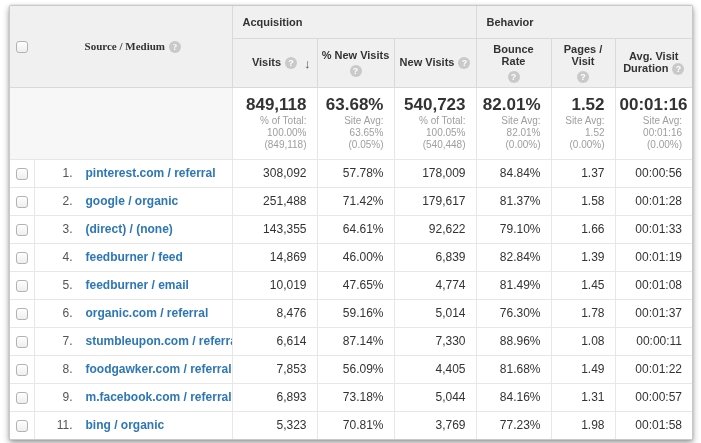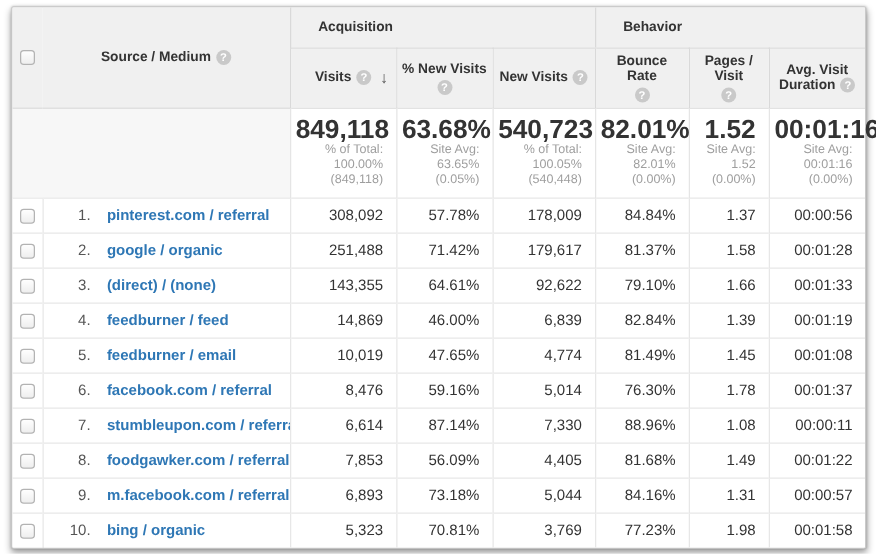--- a/index.html
+++ b/index.html
@@ -26,26 +26,26 @@
   th {
     background: #f0f0f0;
     font-weight: bold;
     font-size: 11px;
     color: #333;
     vertical-align: middle;
   }
   tr.group-row th.grp {
     height: 32px;
     text-align: left;
-    padding-left: 22px;
+    padding-left: 10px;
     border-left: 1px solid #d9d9d9;
     border-bottom: 1px solid #d9d9d9;
   }
   th.cb-head { width: 24px; }
-  th.src-head { text-align: center; }
+  th.src-head { text-align: center; font-family: Liberation Serif, serif; }
   tr.col-row th.col {
     height: 48px;
     text-align: center;
     border-left: 1px solid #d9d9d9;
     padding: 4px 4px;
     position: relative;
     cursor: pointer;
   }
   tr.col-row th.col:first-child { border-left: 1px solid #d9d9d9; }
 
@@ -77,21 +77,21 @@
   tr.sum-row td { border-top: 1px solid #d9d9d9; }
   td.sum-left { background: #f7f7f7; }
   td.sum {
     background: #fff;
     border-left: 1px solid #e5e5e5;
     text-align: right;
     padding: 7px 10px 8px 4px;
     vertical-align: top;
     height: 66px;
   }
-  .sum-value { display: block; font-size: 21px; font-weight: bold; color: #333; line-height: 20px; }
+  .sum-value { display: block; font-size: 17px; font-weight: bold; color: #333; line-height: 20px; }
   .sum-line { display: block; font-size: 10px; color: #9e9e9e; line-height: 12px; }
 
   
   tr.data-row td {
     border-top: 1px solid #e7e7e7;
     height: 28px;
     background: #fff;
     vertical-align: middle;
   }
   tr.data-row td + td { border-left: 1px solid #e7e7e7; }
@@ -254,21 +254,21 @@
     <td class="src-cell"><span class="idx">5.</span><a class="lnk" href="#">feedburner / email</a></td>
     <td class="num strong">10,019</td>
     <td class="num">47.65%</td>
     <td class="num">4,774</td>
     <td class="num">81.49%</td>
     <td class="num">1.45</td>
     <td class="num">00:01:08</td>
   </tr>
   <tr class="data-row">
     <td class="cb-cell"><input type="checkbox" class="cb" style=""></td>
-    <td class="src-cell"><span class="idx">6.</span><a class="lnk" href="#">facebook.com / referral</a></td>
+    <td class="src-cell"><span class="idx">6.</span><a class="lnk" href="#">organic.com / referral</a></td>
     <td class="num strong">8,476</td>
     <td class="num">59.16%</td>
     <td class="num">5,014</td>
     <td class="num">76.30%</td>
     <td class="num">1.78</td>
     <td class="num">00:01:37</td>
   </tr>
   <tr class="data-row">
     <td class="cb-cell"><input type="checkbox" class="cb" style=""></td>
     <td class="src-cell"><span class="idx">7.</span><a class="lnk" href="#">stumbleupon.com / referral</a></td>
@@ -294,21 +294,21 @@
     <td class="src-cell"><span class="idx">9.</span><a class="lnk" href="#">m.facebook.com / referral</a></td>
     <td class="num strong">6,893</td>
     <td class="num">73.18%</td>
     <td class="num">5,044</td>
     <td class="num">84.16%</td>
     <td class="num">1.31</td>
     <td class="num">00:00:57</td>
   </tr>
   <tr class="data-row">
     <td class="cb-cell"><input type="checkbox" class="cb" style=""></td>
-    <td class="src-cell"><span class="idx">10.</span><a class="lnk" href="#">bing / organic</a></td>
+    <td class="src-cell"><span class="idx">11.</span><a class="lnk" href="#">bing / organic</a></td>
     <td class="num strong">5,323</td>
     <td class="num">70.81%</td>
     <td class="num">3,769</td>
     <td class="num">77.23%</td>
     <td class="num">1.98</td>
     <td class="num">00:01:58</td>
   </tr>
 </tbody>
     </table>
 </div>

